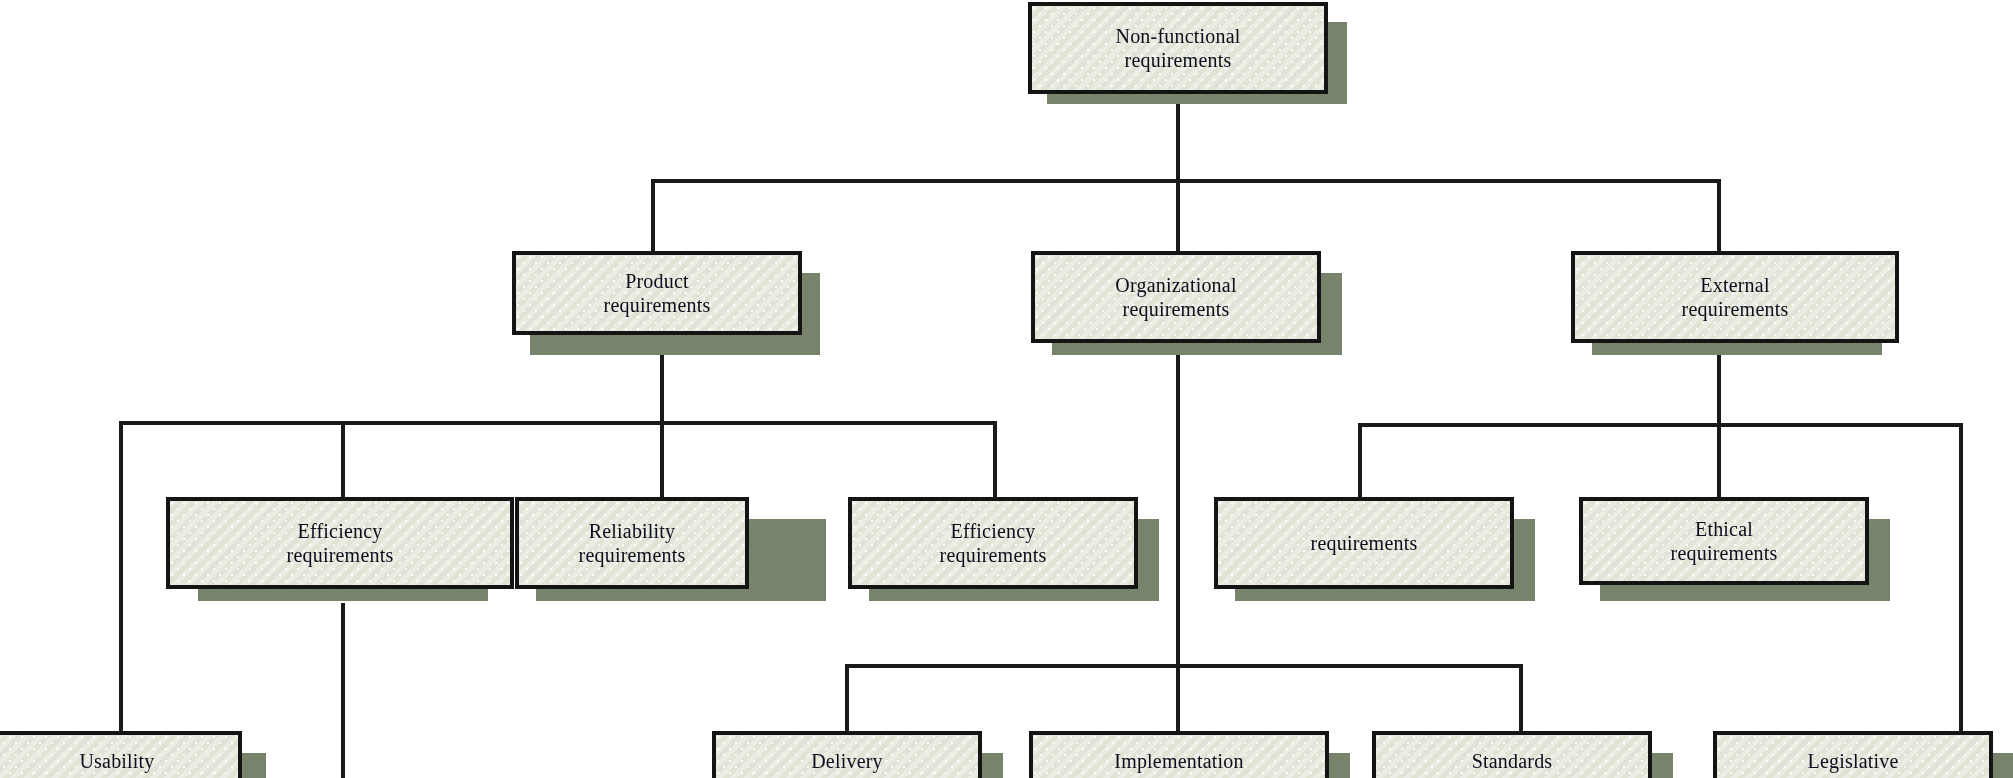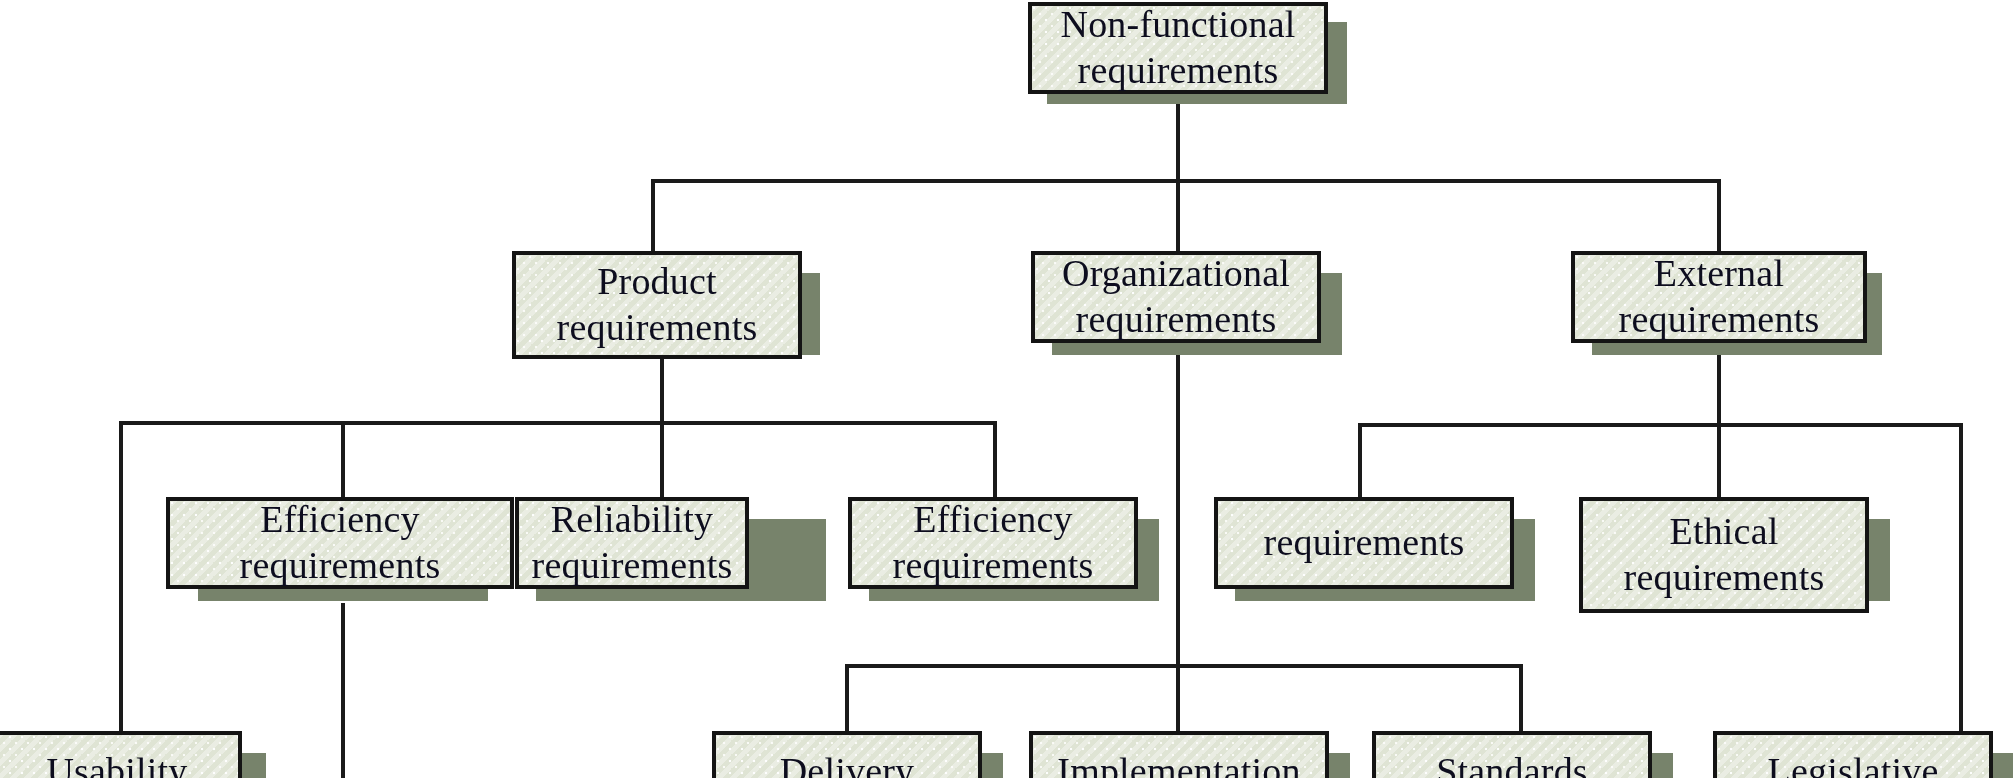--- a/index.html
+++ b/index.html
@@ -36,21 +36,21 @@
     flex-direction:column;
     align-items:center;
     justify-content:center;
     text-align:center;
     color:#0d0d1e;
     z-index:5;
   }
   .node .ln{
     display:block;
     line-height:1.20;
-    font-size:38px;
+    font-size:20px;
     letter-spacing:.2px;
     white-space:nowrap;
   }
   
   .shadow{
     position:absolute;
     background:#77836b;
     z-index:2;
   }
 </style>
@@ -88,33 +88,33 @@
   <div class="line v" style="left:1717px;top:423px;height:76px;"></div>
   <div class="line v" style="left:1959px;top:423px;height:310px;"></div>
 
   <div class="shadow" style="left:1047px;top:22px;width:300px;height:82px;"></div>
   <div class="node" style="left:1028px;top:2px;width:300px;height:92px;">
     <span class="ln">Non-functional</span>
     <span class="ln">requirements</span>
   </div>
 
   <div class="shadow" style="left:530px;top:273px;width:290px;height:82px;"></div>
-  <div class="node" style="left:512px;top:251px;width:290px;height:108px;">
+  <div class="node" style="left:512px;top:251px;width:290px;height:84px;">
     <span class="ln">Product</span>
     <span class="ln">requirements</span>
   </div>
 
   <div class="shadow" style="left:1052px;top:273px;width:290px;height:82px;"></div>
   <div class="node" style="left:1031px;top:251px;width:290px;height:92px;">
     <span class="ln">Organizational</span>
     <span class="ln">requirements</span>
   </div>
 
   <div class="shadow" style="left:1592px;top:273px;width:290px;height:82px;"></div>
-  <div class="node" style="left:1571px;top:251px;width:296px;height:92px;">
+  <div class="node" style="left:1571px;top:251px;width:328px;height:92px;">
     <span class="ln">External</span>
     <span class="ln">requirements</span>
   </div>
 
   <div class="shadow" style="left:198px;top:519px;width:290px;height:82px;"></div>
   <div class="node" style="left:166px;top:497px;width:348px;height:92px;">
     <span class="ln">Efficiency</span>
     <span class="ln">requirements</span>
   </div>
 
@@ -129,21 +129,21 @@
     <span class="ln">Efficiency</span>
     <span class="ln">requirements</span>
   </div>
 
   <div class="shadow" style="left:1235px;top:519px;width:300px;height:82px;"></div>
   <div class="node" style="left:1214px;top:497px;width:300px;height:92px;">
     <span class="ln">requirements</span>
   </div>
 
   <div class="shadow" style="left:1600px;top:519px;width:290px;height:82px;"></div>
-  <div class="node" style="left:1579px;top:497px;width:290px;height:116px;">
+  <div class="node" style="left:1579px;top:497px;width:290px;height:88px;">
     <span class="ln">Ethical</span>
     <span class="ln">requirements</span>
   </div>
 
   <div class="shadow" style="left:16px;top:753px;width:250px;height:60px;"></div>
   <div class="node" style="left:-8px;top:731px;width:250px;height:92px;justify-content:flex-start;padding-top:14px;">
     <span class="ln">Usability</span>
   </div>
 
   <div class="shadow" style="left:733px;top:753px;width:270px;height:60px;"></div>

